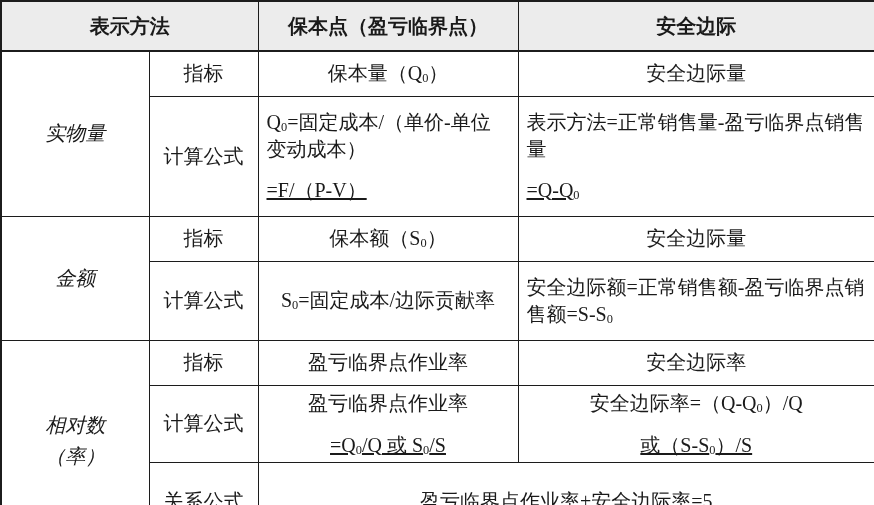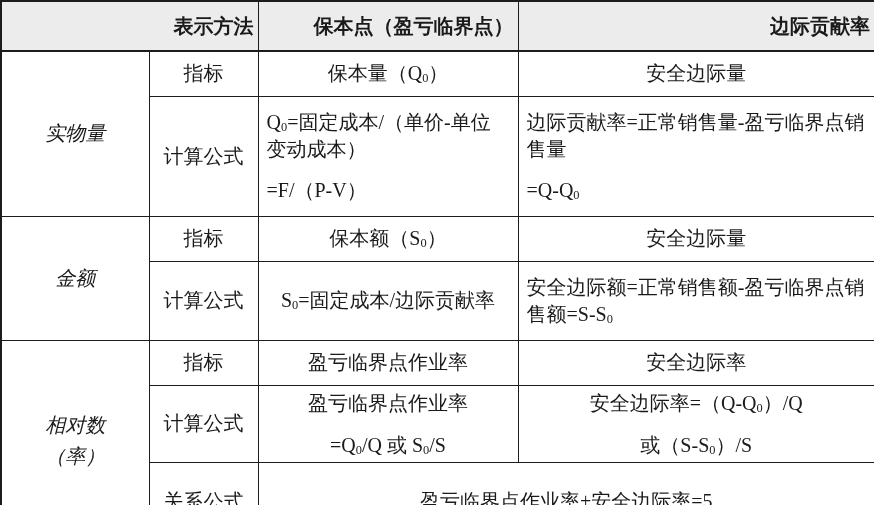--- a/index.html
+++ b/index.html
@@ -25,31 +25,30 @@
     font-size: 20px;
     text-align: center;
     vertical-align: middle;
     padding: 2px 4px;
     overflow: hidden;
   }
   .cmp thead th {
     background: #ececec;
     font-weight: bold;
     border-bottom: 2px solid #1c1c1c;
-    text-align: right;
   }
   .cmp td.left {
     text-align: left;
     padding: 12px 8px;
   }
   .cmp p {
     margin: 0;
     line-height: 1.35;
   }
-  .cmp p.gap { margin-top: 14px; }
+  .cmp p.gap { margin-top: 14px; text-decoration: underline; }
   sub {
     font-size: 0.62em;
     vertical-align: -0.18em;
     line-height: 0;
   }
   .two-line p { line-height: 1.4; }
   .two-line p.gap { margin-top: 14px; text-align: center; }
   .stacked-label p { margin: 4px 0; line-height: 1.35; font-style: italic; }
 </style>
 </head>
@@ -59,21 +58,21 @@
   <colgroup>
     <col style="width:148px">
     <col style="width:109px">
     <col style="width:260px">
     <col style="width:357px">
   </colgroup>
   <thead>
     <tr style="height:50px">
       <th colspan="2">表示方法</th>
       <th>保本点（盈亏临界点）</th>
-      <th>边际贡献率</th>
+      <th>安全边际</th>
     </tr>
   </thead>
   <tbody>
 
     <tr style="height:45px">
       <td rowspan="2">
         <div class="stacked-label">
             <p>实物量</p>
           </div>
       </td>
@@ -81,21 +80,21 @@
       <td>保本量（Q<sub>0</sub>）</td>
       <td>安全边际量</td>
     </tr>
     <tr style="height:112px">
       <td>计算公式</td>
       <td class="left">
         <p>Q<sub>0</sub>=固定成本/（单价-单位变动成本）</p>
         <p class="gap">=F/（P-V）</p>
       </td>
       <td class="left">
-        <p>边际贡献率=正常销售量-盈亏临界点销售量</p>
+        <p>表示方法=正常销售量-盈亏临界点销售量</p>
         <p class="gap">=Q-Q<sub>0</sub></p>
       </td>
     </tr>
 
     <tr style="height:45px">
       <td rowspan="2">
         <div class="stacked-label">
             <p>金额</p>
           </div>
       </td>

